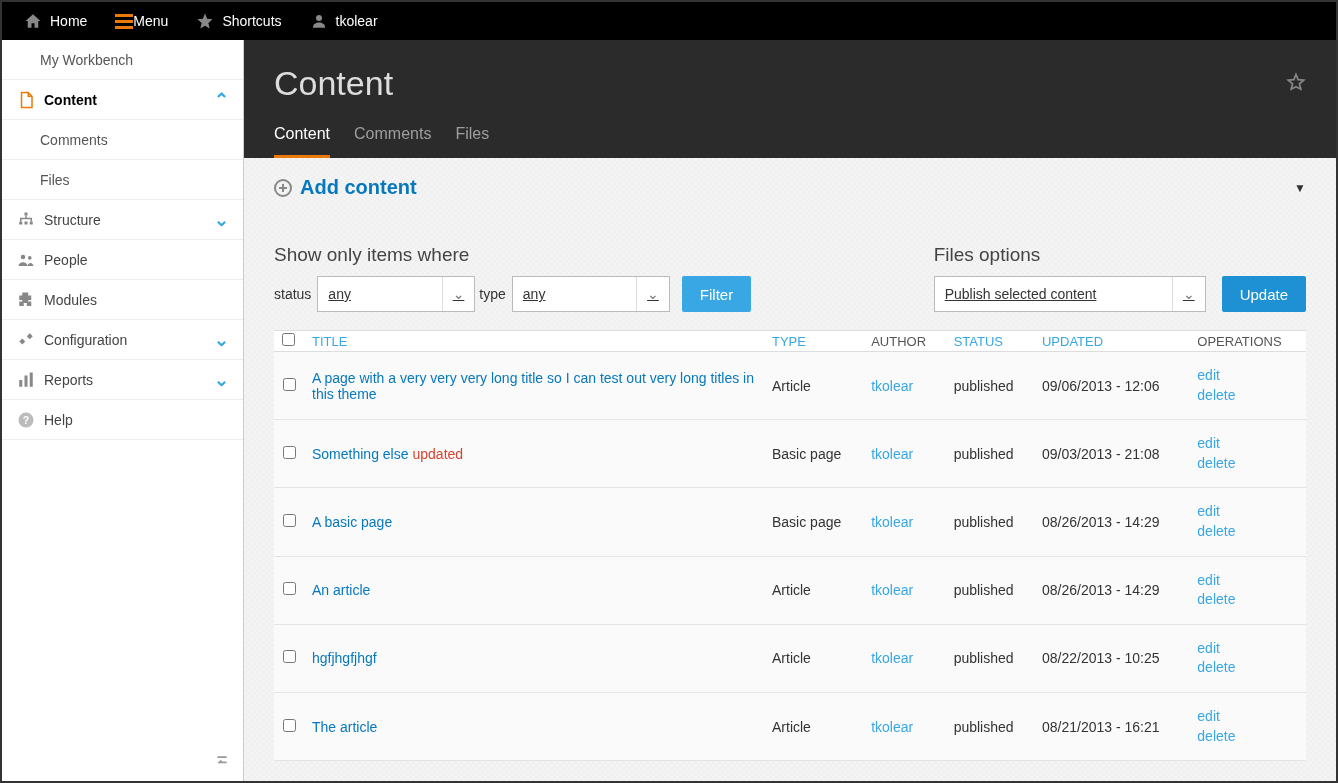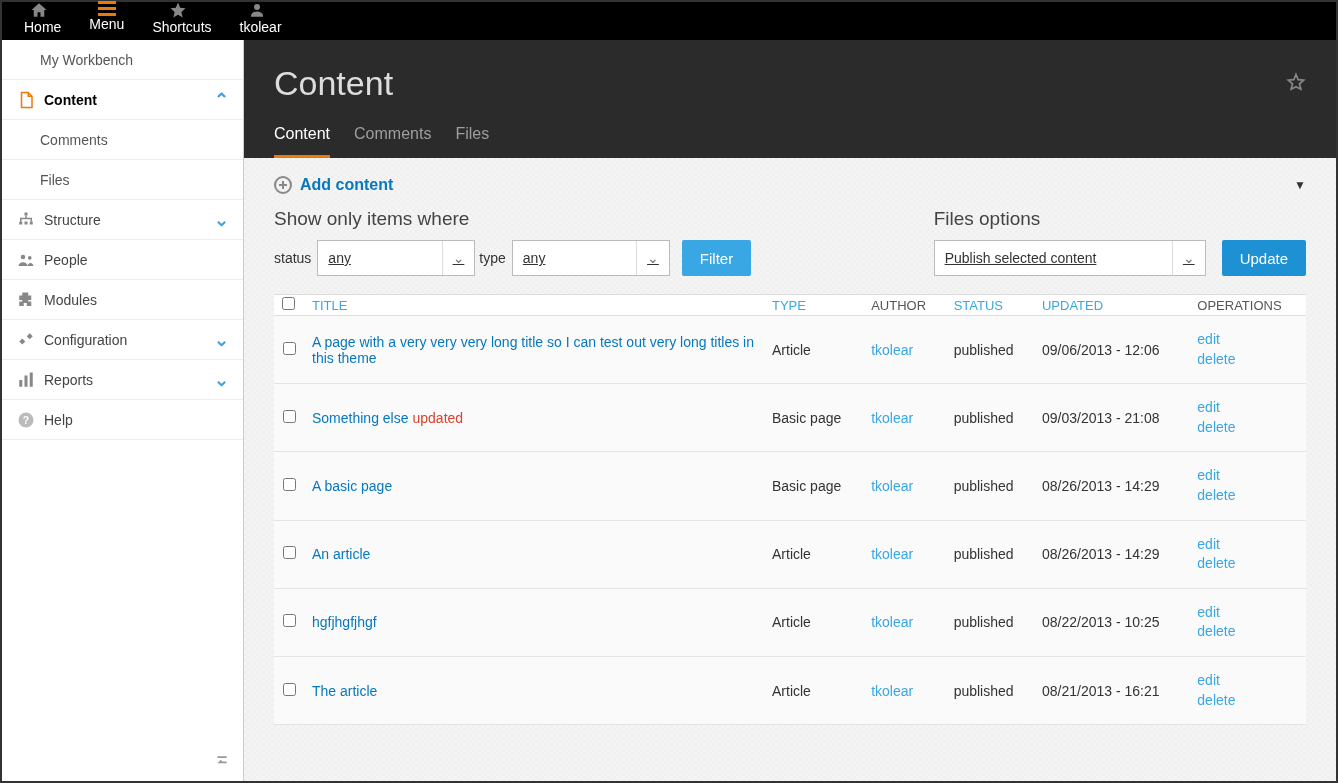--- a/index.html
+++ b/index.html
@@ -1,20 +1,20 @@
 <!DOCTYPE html>
 <html><head>
 <meta charset="utf-8">
 <style>
 * { box-sizing: border-box; margin: 0; padding: 0; }
 body { font-family: "Helvetica Neue", Arial, sans-serif; font-size: 14px; color: #333; background: #fff; }
 
 
 .toolbar { background: #000; height: 40px; display: flex; align-items: center; padding: 0 8px; border: 2px solid #333; border-bottom: none; }
-.toolbar-item { display: flex; align-items: center; color: #fff; padding: 0 14px; height: 40px; cursor: pointer; flex-direction: column; }
+.toolbar-item { display: flex; align-items: center; color: #fff; padding: 0 14px; height: 40px; cursor: pointer; }
 .toolbar-item svg, .toolbar-item .ticon { margin-right: 8px; }
 .hamburger { width: 18px; display: flex; flex-direction: column; gap: 3px; }
 .hamburger span { height: 3px; background: #ec7a08; display: block; }
 
 
 .layout { display: flex; height: calc(783px - 40px); border: 2px solid #333; border-top: none; }
 
 
 .sidebar { width: 242px; background: #fff; border-right: 1px solid #ccc; display: flex; flex-direction: column; }
 .side-item { display: flex; align-items: center; padding: 0 14px; height: 40px; border-bottom: 1px solid #eee; cursor: pointer; color: #444; }
@@ -30,28 +30,28 @@
 .page-title-row { display: flex; align-items: center; }
 .page-title { color: #ddd; font-size: 34px; font-weight: 300; }
 .star-right { margin-left: auto; color: #888; }
 .tabs { display: flex; gap: 24px; margin-top: 22px; }
 .tab { color: #9e9e9e; padding-bottom: 12px; cursor: pointer; font-size: 16px; }
 .tab.active { color: #fff; border-bottom: 3px solid #ec7a08; }
 
 .content-area { padding: 18px 30px; background: #f4f4f4; background-image: linear-gradient(45deg,#f0f0f0 25%,transparent 25%,transparent 75%,#f0f0f0 75%),linear-gradient(45deg,#f0f0f0 25%,transparent 25%,transparent 75%,#f0f0f0 75%); background-size: 6px 6px; background-position: 0 0, 3px 3px; overflow-y: auto; flex: 1; }
 
 .add-row { display: flex; align-items: center; margin-bottom: 14px; }
-.add-link { color: #0678be; font-weight: 600; display: flex; align-items: center; cursor: pointer; font-size: 16px; }
+.add-link { color: #0678be; font-weight: 600; display: flex; align-items: center; cursor: pointer; font-size: 20px; }
 .add-link .circ { width: 18px; height: 18px; border: 2px solid #888; border-radius: 50%; position: relative; margin-right: 8px; }
 .add-link .circ::before { content: ""; position: absolute; left: 3px; right: 3px; top: 6px; height: 2px; background: #888; }
 .add-link .circ::after { content: ""; position: absolute; top: 3px; bottom: 3px; left: 6px; width: 2px; background: #888; }
 .disclosure { margin-left: auto; font-size: 12px; cursor: pointer; }
 
 .filter-row { display: flex; gap: 40px; align-items: flex-start; }
-.filter-group h3, .update-group h3 { font-size: 19px; font-weight: 400; color: #444; margin-bottom: 10px; }
+.filter-group h3, .update-group h3 { font-size: 19px; font-weight: 400; color: #444; margin-bottom: 10px; margin-top: 31px; }
 .inline-controls { display: flex; align-items: center; gap: 4px; }
 .sel-label { font-size: 14px; color: #333; margin-right: 2px; }
 .select { display: flex; align-items: center; border: 1px solid #bbb; background: #fff; height: 36px; padding: 0 10px; min-width: 158px; cursor: pointer; position: relative; text-decoration: underline; }
 .select .arrow { margin-left: auto; color: #777; border-left: 1px solid #ddd; padding-left: 10px; height: 100%; display: flex; align-items: center; }
 .select.wide { min-width: 272px; }
 .btn { border: none; color: #fff; height: 36px; padding: 0 18px; font-size: 15px; cursor: pointer; border-radius: 2px; }
 .btn-filter { background: #38a7e4; margin-left: 8px; }
 .btn-update { background: #1e91d4; margin-left: 12px; }
 .update-group { margin-left: auto; }
 

